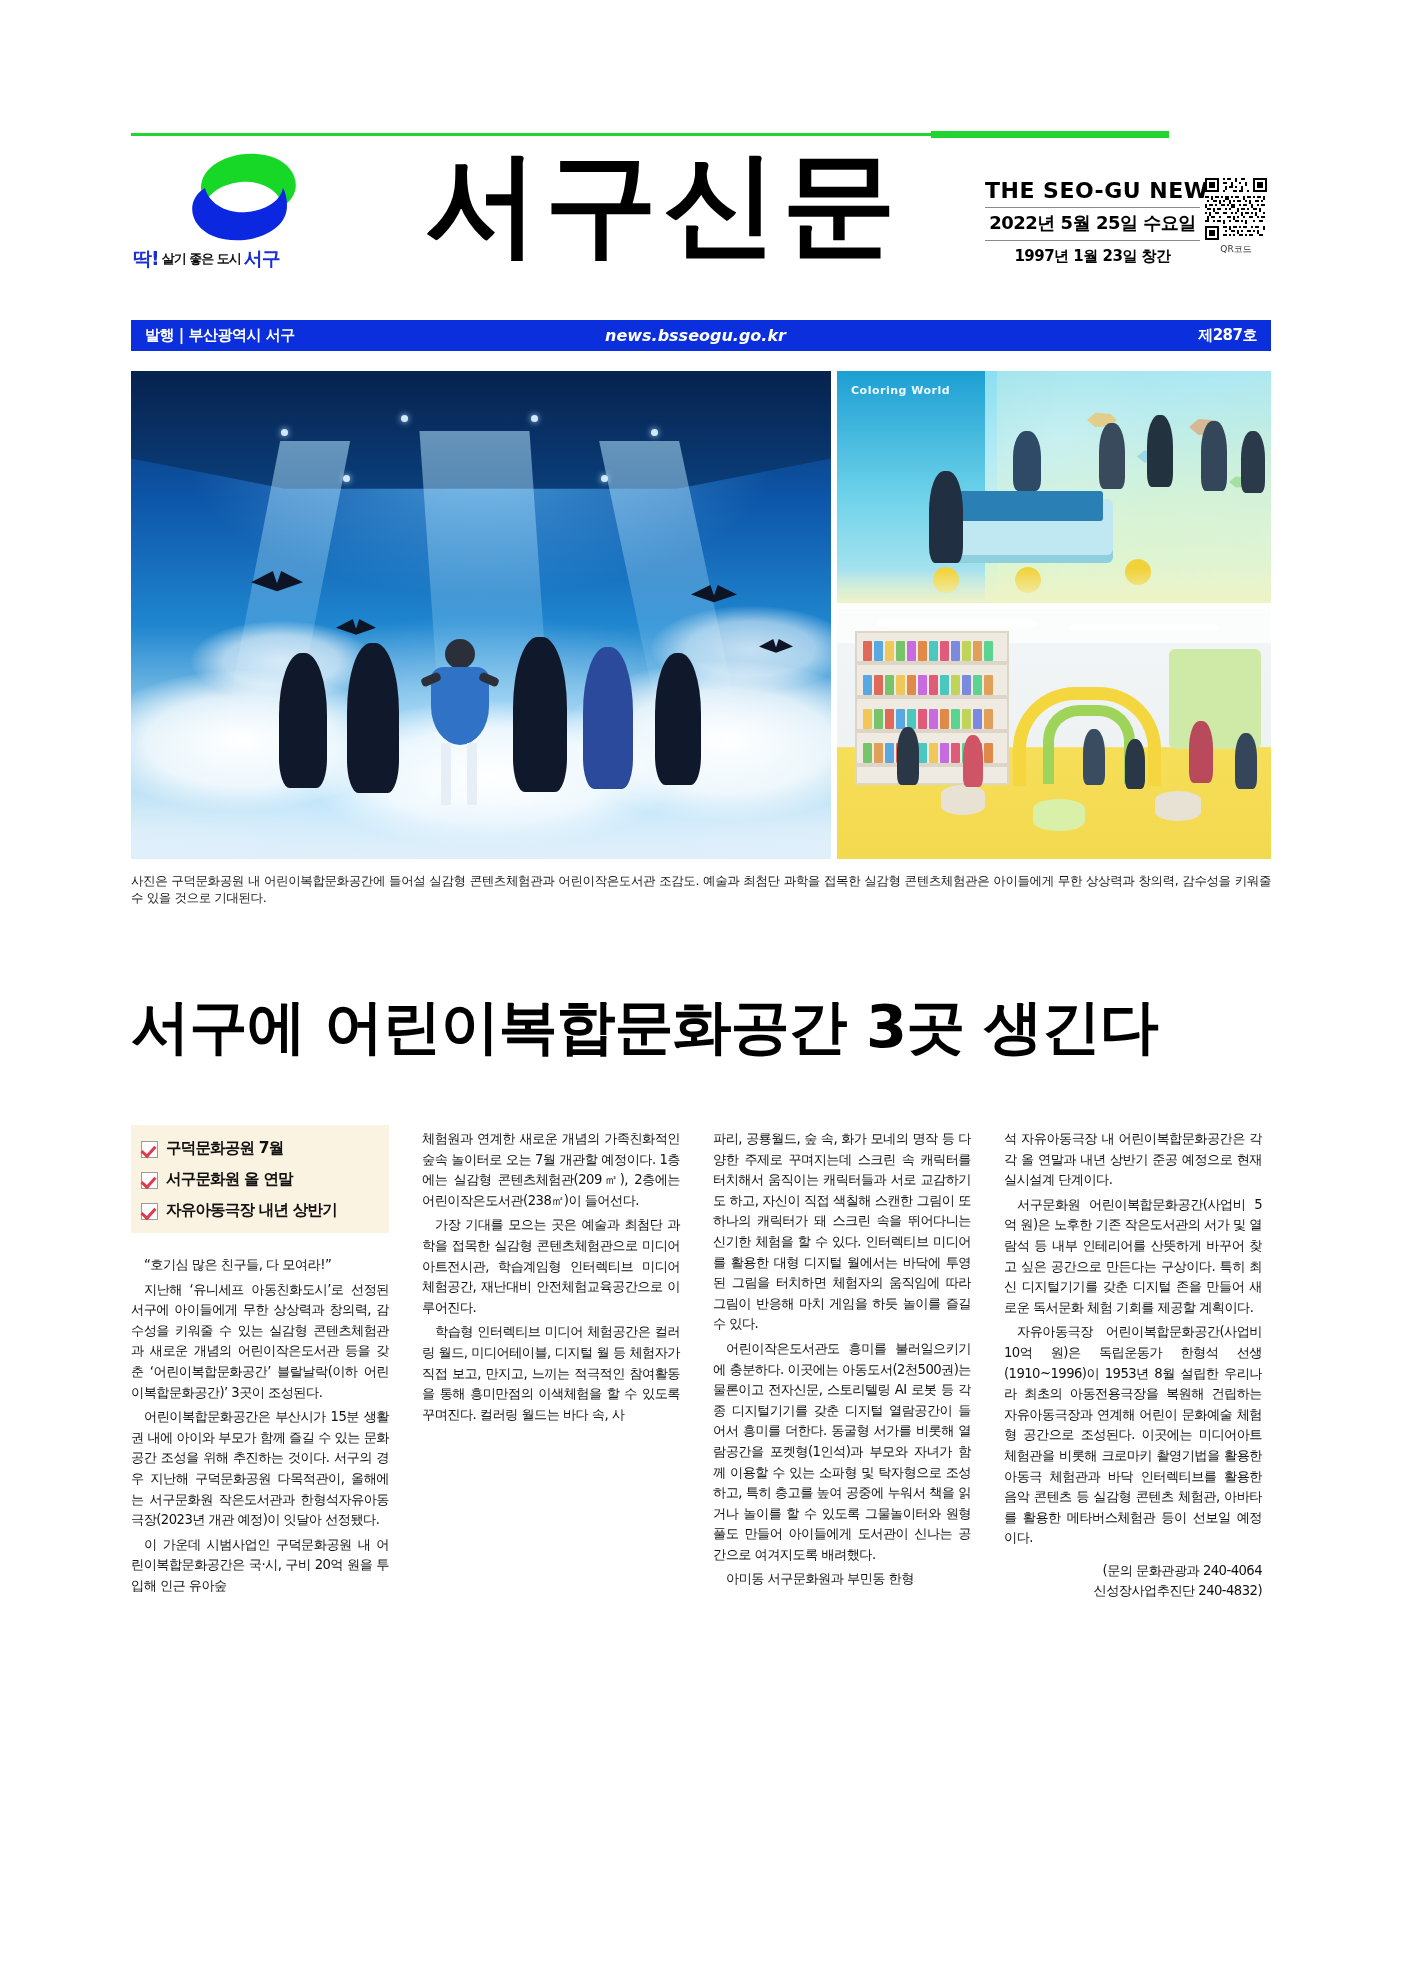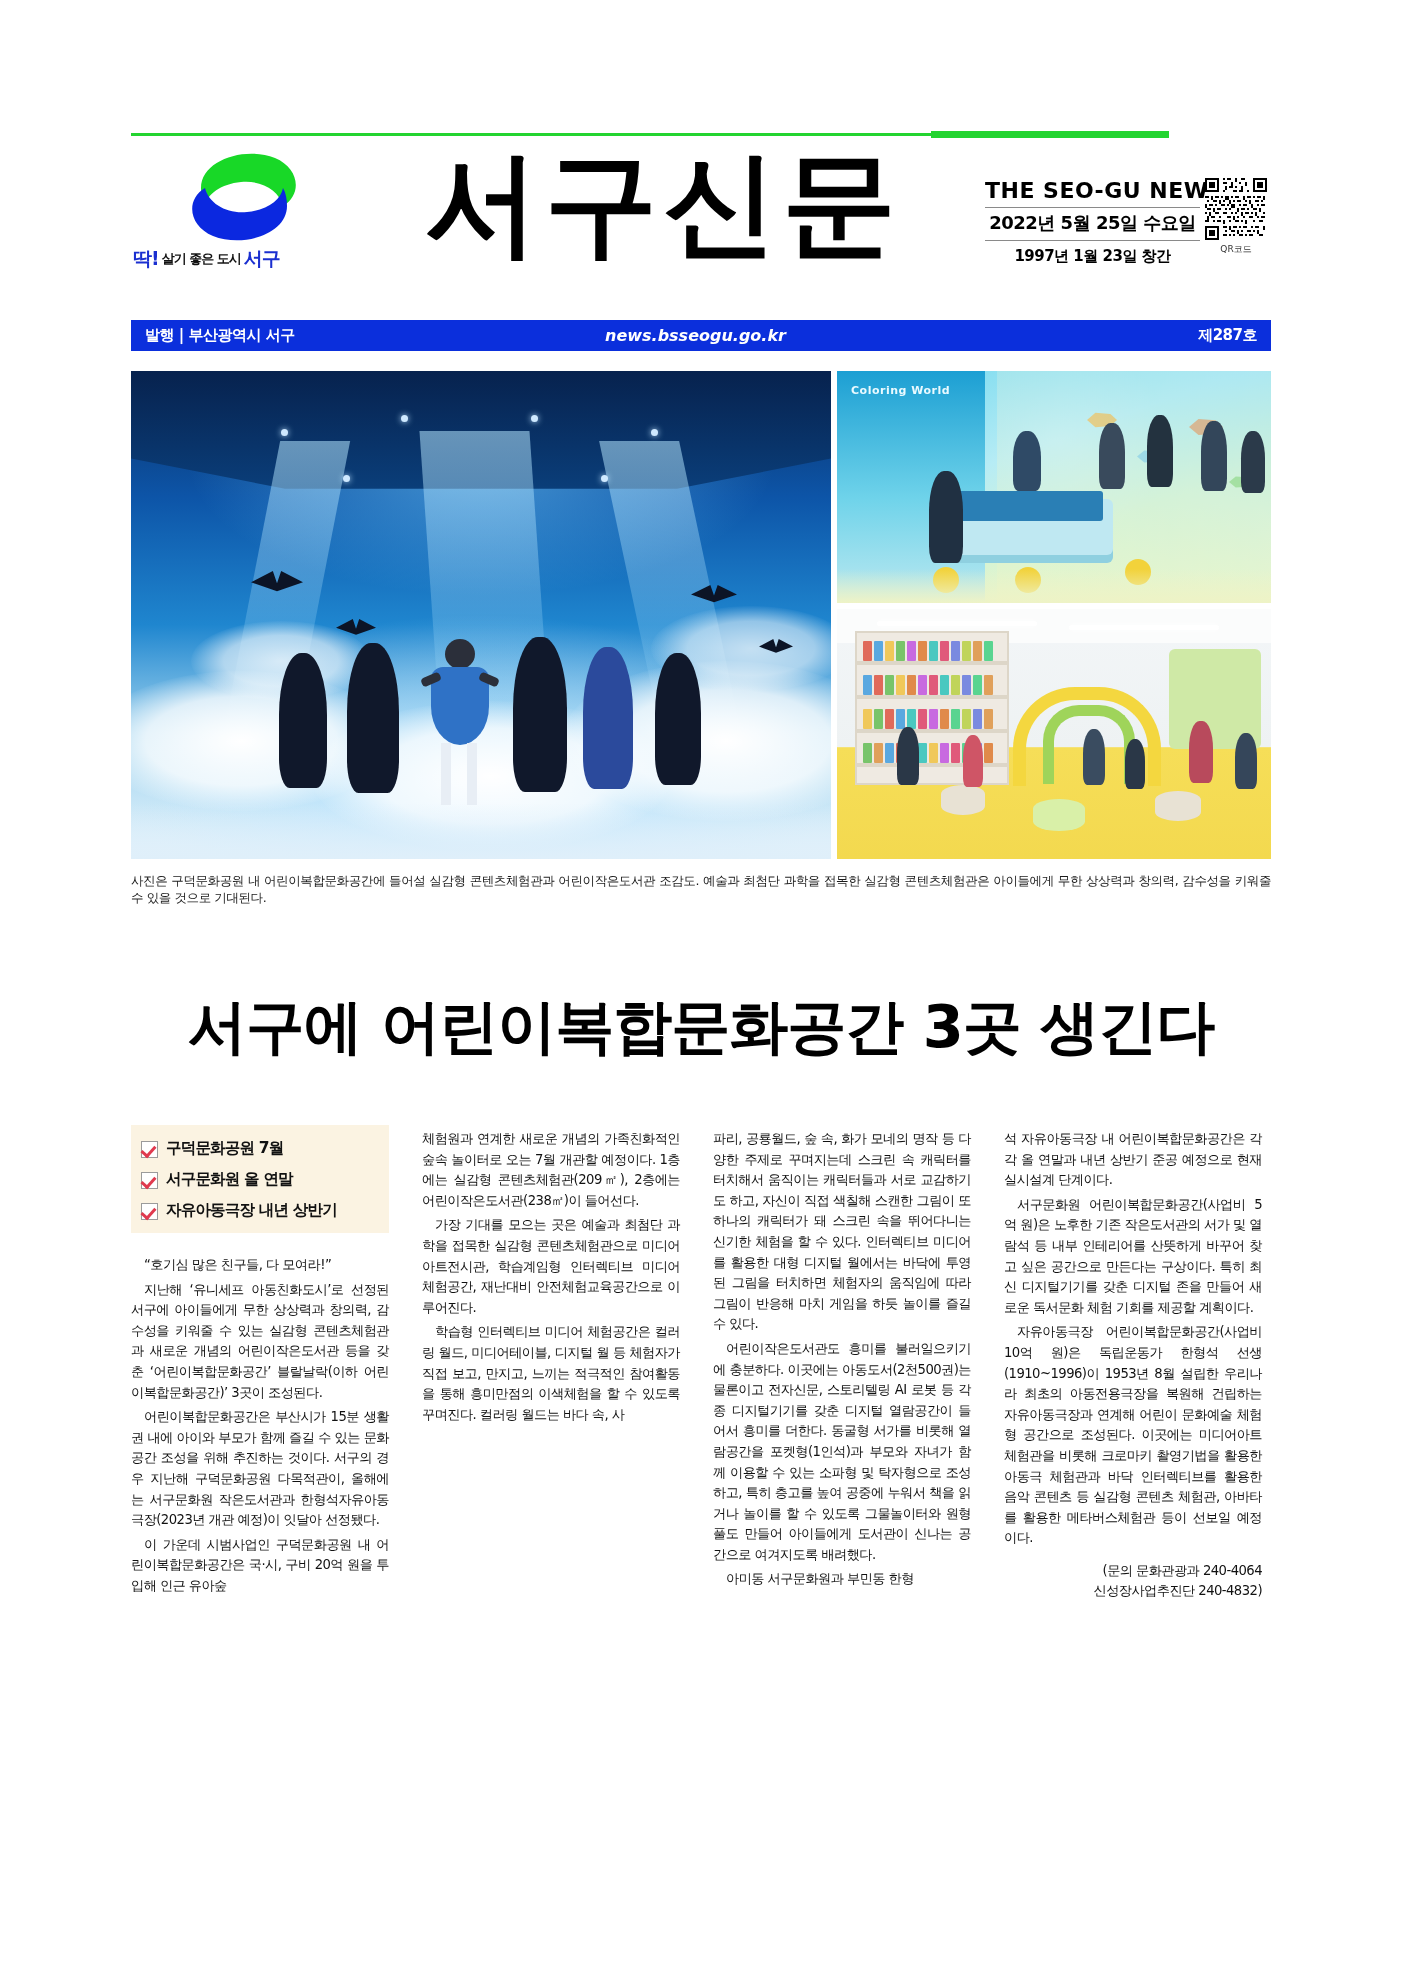--- a/index.html
+++ b/index.html
@@ -95,21 +95,21 @@
   .ph-br .person{position:absolute;background:#2a3747;border-radius:44% 44% 18% 18%;}
   .ph-br .pod{position:absolute;border-radius:50%/30%;background:#e8e2d4;}
   .ph-br .ceiling{position:absolute;left:0;top:0;width:100%;height:34px;background:#fbfcfc;}
   .ph-br .light{position:absolute;height:5px;border-radius:3px;background:#ffffff;box-shadow:0 0 8px #fff;}
   .ph-br .greenpanel{position:absolute;right:10px;top:40px;width:92px;height:100px;background:#cfe9a6;border-radius:6px;}
 
   .caption{position:absolute;left:131px;top:872px;width:1140px;
     font-size:12.5px;line-height:17px;color:#1a1a1a;letter-spacing:-0.4px;text-align:justify;}
 
   
-  .headline{position:absolute;left:131px;top:952px;width:1140px;text-align:center;
+  .headline{position:absolute;left:131px;top:952px;width:1140px;
     font-size:59px;font-weight:bold;letter-spacing:-1px;line-height:70px;white-space:nowrap;}
   .subhead{position:absolute;left:131px;top:1040px;width:1140px;text-align:center;
     font-size:27px;font-weight:bold;letter-spacing:-1.2px;line-height:36px;white-space:nowrap;}
 
   
   .cols{position:absolute;left:131px;top:1125px;width:1140px;height:800px;}
   .col{position:absolute;top:0;width:258px;font-size:13.2px;line-height:20.6px;
     letter-spacing:-0.55px;text-align:justify;color:#111;}
   .col p{margin:4px 0 0 0;text-indent:13px;}
   .col p.noind{text-indent:0;}

